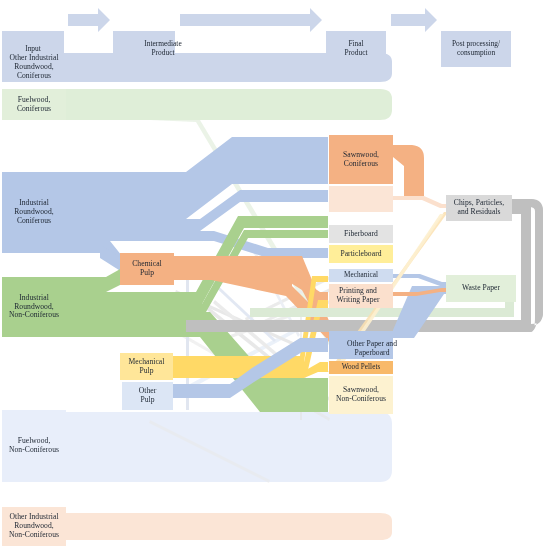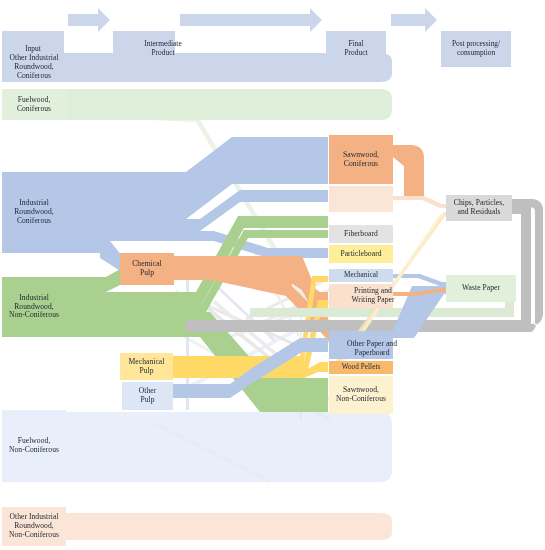--- a/index.html
+++ b/index.html
@@ -216,21 +216,21 @@
   <div class="node-label" style="left:120px; top:353px; width:53px; height:27px;">Mechanical
 Pulp</div>
   <div class="node-label" style="left:122px; top:382px; width:51px; height:28px;">Other
 Pulp</div>
 
   <div class="node-label" style="left:329px; top:135px; width:64px; height:49px;">Sawnwood,
 Coniferous</div>
   <div class="node-label" style="left:329px; top:225px; width:64px; height:18px;">Fiberboard</div>
   <div class="node-label" style="left:329px; top:245px; width:64px; height:18px;">Particleboard</div>
   <div class="node-label" style="left:329px; top:269px; width:64px; height:13px; font-size:7.2px;">Mechanical</div>
-  <div class="node-label" style="left:341px; top:284px; width:64px; height:24px;">Printing and
+  <div class="node-label" style="left:326px; top:284px; width:64px; height:24px;">Printing and
 Writing Paper</div>
   <div class="node-label" style="left:340px; top:331px; width:64px; height:36px;">Other Paper and
 Paperboard</div>
   <div class="node-label" style="left:329px; top:361px; width:64px; height:13px; font-size:7.2px;">Wood Pellets</div>
   <div class="node-label" style="left:329px; top:376px; width:64px; height:38px;">Sawnwood,
 Non-Coniferous</div>
 
   <div class="node-label" style="left:446px; top:195px; width:66px; height:26px;">Chips, Particles,
 and Residuals</div>
   <div class="node-label" style="left:446px; top:275px; width:70px; height:27px;">Waste Paper</div>

